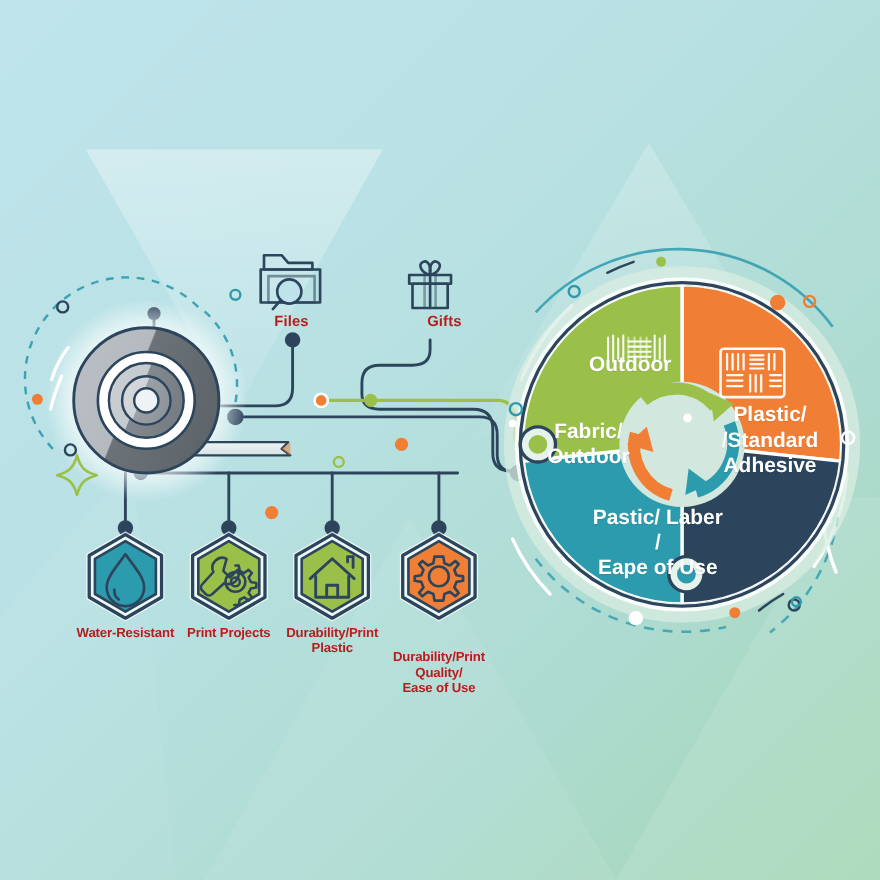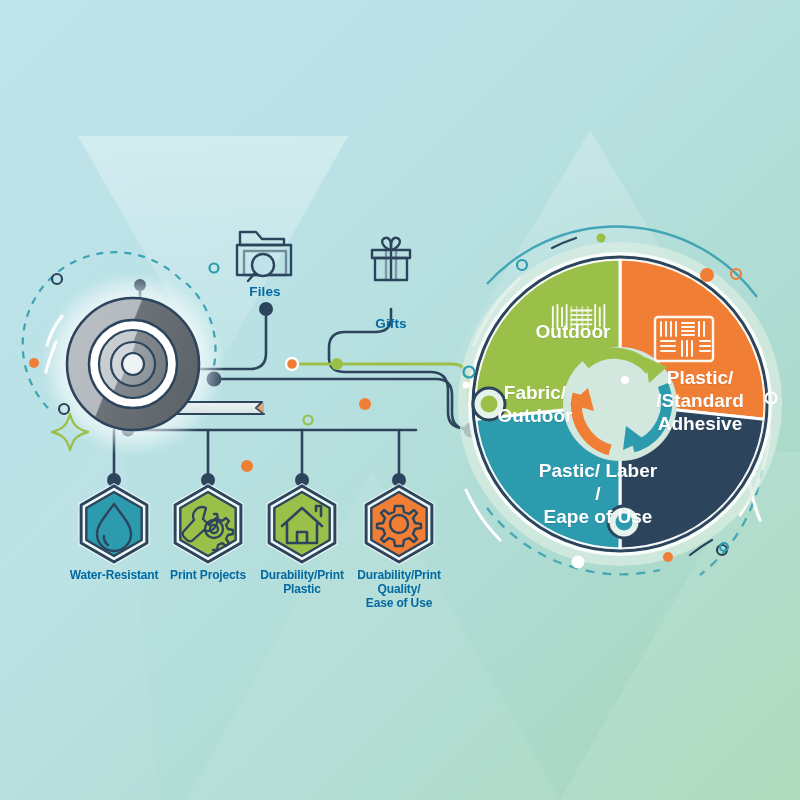--- a/index.html
+++ b/index.html
@@ -6,21 +6,21 @@
   body{
     width:800px;height:800px;overflow:hidden;
     font-family:"Liberation Sans", sans-serif;
     background:#bfe3ea;
   }
   #stage{position:relative;width:800px;height:800px;overflow:hidden;}
   #bg{position:absolute;inset:0;}
   #art{position:absolute;inset:0;}
   .lbl{
     position:absolute;
-    color:#0369a1;
+    color:#b91c1c;
     font-family:"Liberation Sans", sans-serif;
     text-align:center;
     line-height:1.16;
     white-space:pre-line;
     pointer-events:none;
   }
   .node-lbl{font-size:13.5px;font-weight:600;letter-spacing:.1px;}
   .hex-lbl{font-size:12px;font-weight:700;letter-spacing:-.15px;}
   .seg-lbl{
     position:absolute;color:#ffffff;text-align:center;
@@ -283,26 +283,26 @@
         <circle cx="668" cy="557" r="5" fill="#f07f35" stroke="none" stroke-width="0"></circle>
         <circle cx="722" cy="550" r="5" fill="none" stroke="#2c455c" stroke-width="2.2"></circle>
         <circle cx="724" cy="547" r="4" fill="none" stroke="#2d9bae" stroke-width="2.2"></circle>
       </g>
     <path id="decor-star" fill="none" stroke="#9bc04a" stroke-width="2.4" stroke-linejoin="round" d="M70 414 c3 11 7 15 18 18 c-11 3 -15 7 -18 18 c-3 -11 -7 -15 -18 -18 c11 -3 15 -7 18 -18 z"></path>
     <path fill="none" stroke="#ffffff" stroke-width="3" stroke-linecap="round" d="M56 342 q-8 20 -10 30"></path>
   </svg>
 
   <div id="text-layer">
       <div class="lbl node-lbl" style="left: 210px; top: 284px; width: 110px;">Files</div>
-      <div class="lbl node-lbl" style="left: 336px; top: 284px; width: 110px; margin-top: 32px;">Gifts</div>
+      <div class="lbl node-lbl" style="left: 349px; top: 284px; width: 110px;">Gifts</div>
       <div class="lbl hex-lbl" style="left: 50px; top: 569px; width: 128px;">Water-Resistant</div>
       <div class="lbl hex-lbl" style="left: 144px; top: 569px; width: 128px;">Print Projects</div>
       <div class="lbl hex-lbl" style="left: 238px; top: 569px; width: 128px;">Durability/Print
 Plastic</div>
-      <div class="lbl hex-lbl" style="left: 335px; top: 569px; width: 128px;">Durability/Print Quality/
+      <div class="lbl hex-lbl" style="left: 335px; top: 591px; width: 128px;">Durability/Print Quality/
 Ease of Use</div>
       <div class="seg-lbl" style="width: 120px; left: 640px; top: 367px;">Plastic/
 /Standard
 Adhesive</div>
       <div class="seg-lbl" style="width: 120px; left: 538px; top: 460px;">Pastic/ Laber /
 Eape of Use</div>
       <div class="seg-lbl" style="width: 120px; left: 475px; top: 382px;">Fabric/
 Outdoor</div>
       <div class="seg-lbl" style="width: 120px; left: 513px; top: 321px;">Outdoor</div>
     </div>

